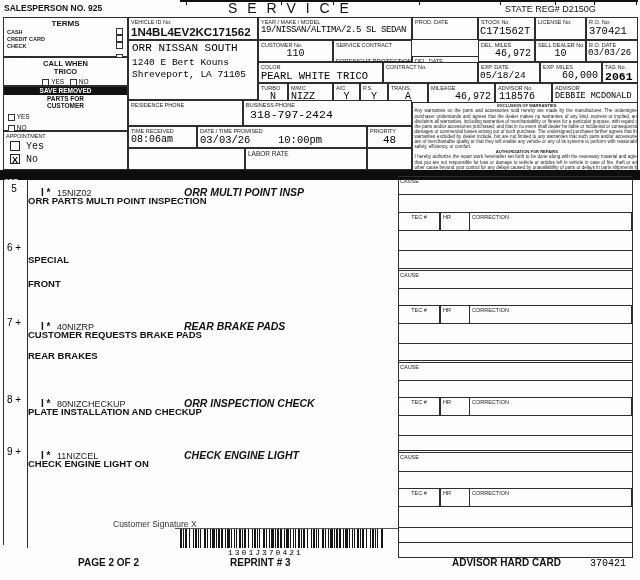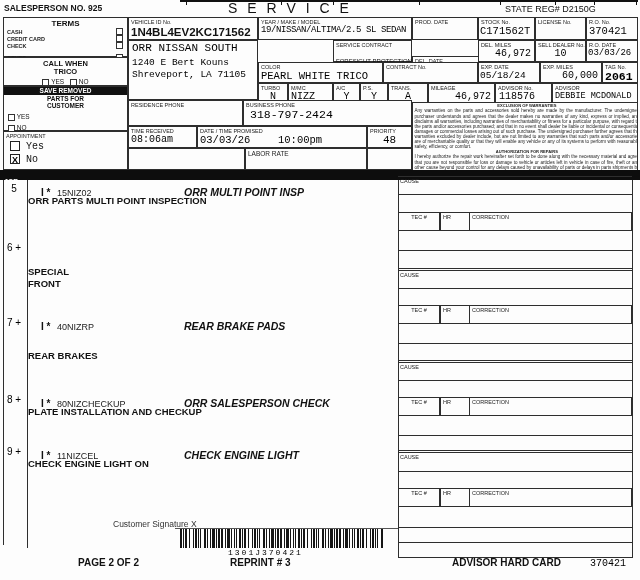--- a/index.html
+++ b/index.html
@@ -138,20 +138,24 @@
     <div class="lbl">R.O. No.</div>
     <div class="val" style="font-size:10.5px;padding-left:2px;">370421</div>
   </div>
 
   <div class="cell" style="left:128px;top:40px;width:130px;height:60px;">
     <div class="val" style="font-size:11px;padding:2px 0 0 3px;">ORR NISSAN SOUTH</div>
     <div class="val" style="font-size:9.5px;padding:3px 0 0 3px;">1240 E Bert Kouns</div>
     <div class="val" style="font-size:9.5px;padding:2px 0 0 3px;">Shreveport, LA 71105</div>
   </div>
 
+  <div class="cell" style="left:258px;top:40px;width:75px;height:22px;">
+    <div class="lbl">CUSTOMER No.</div>
+    <div class="val ctr" style="font-size:10px;">110</div>
+  </div>
   <div class="cell" style="left:333px;top:40px;width:79px;height:22px;">
     <div class="lbl">SERVICE CONTRACT</div>
     <div style="padding-left:2px;height:6px;"><span class="tiny">FORESIGHT PROTECTION PLAN</span></div>
   </div>
   <div class="cell" style="left:412px;top:56px;width:84px;height:22px;">
     <div class="lbl">DEL. DATE</div>
     <div class="val" style="font-size:9.5px;padding-left:1px;">05/18/19</div>
   </div>
   <div class="cell" style="left:478px;top:40px;width:57px;height:22px;">
     <div class="lbl">DEL. MILES</div>
@@ -267,32 +271,33 @@
   <div class="vline" style="left:398px;top:180px;height:378px;"></div>
   <div class="vline" style="left:632px;top:180px;height:378px;"></div>
 
   <div class="jobnum" style="top:183px;">5</div>
   <div class="jobhdr" style="top:182px;">
     <span class="jflag">I *</span><span class="jcode">15NIZ02</span><span class="jname">ORR MULTI POINT INSP</span>
   </div>
   <div class="jdesc" style="top:195px;">ORR PARTS MULTI POINT INSPECTION</div>
 
   <div class="jobnum" style="top:242px;">6 +</div>
-  <div class="jdesc" style="top:266px;">SPECIAL</div>
+  <div class="jdesc" style="top:254px;">SPECIAL</div>
   <div class="jdesc" style="top:278px;">FRONT</div>
 
   <div class="jobnum" style="top:317px;">7 +</div>
   <div class="jobhdr" style="top:316px;">
     <span class="jflag">I *</span><span class="jcode">40NIZRP</span><span class="jname">REAR BRAKE PADS</span>
   </div>
+  <div class="jdesc" style="top:329px;">CUSTOMER REQUESTS BRAKE PADS</div>
   <div class="jdesc" style="top:350px;">REAR BRAKES</div>
 
   <div class="jobnum" style="top:394px;">8 +</div>
   <div class="jobhdr" style="top:393px;">
-    <span class="jflag">I *</span><span class="jcode">80NIZCHECKUP</span><span class="jname">ORR SALESPERSON CHECK</span>
+    <span class="jflag">I *</span><span class="jcode">80NIZCHECKUP</span><span class="jname">ORR INSPECTION CHECK</span>
   </div>
   <div class="jdesc" style="top:406px;">PLATE INSTALLATION AND CHECKUP</div>
 
   <div class="jobnum" style="top:446px;">9 +</div>
   <div class="jobhdr" style="top:445px;">
     <span class="jflag">I *</span><span class="jcode">11NIZCEL</span><span class="jname">CHECK ENGINE LIGHT</span>
   </div>
   <div class="jdesc" style="top:458px;">CHECK ENGINE LIGHT ON</div>
 
   <div class="hline" style="left:398px;top:176px;width:234px;"></div>

